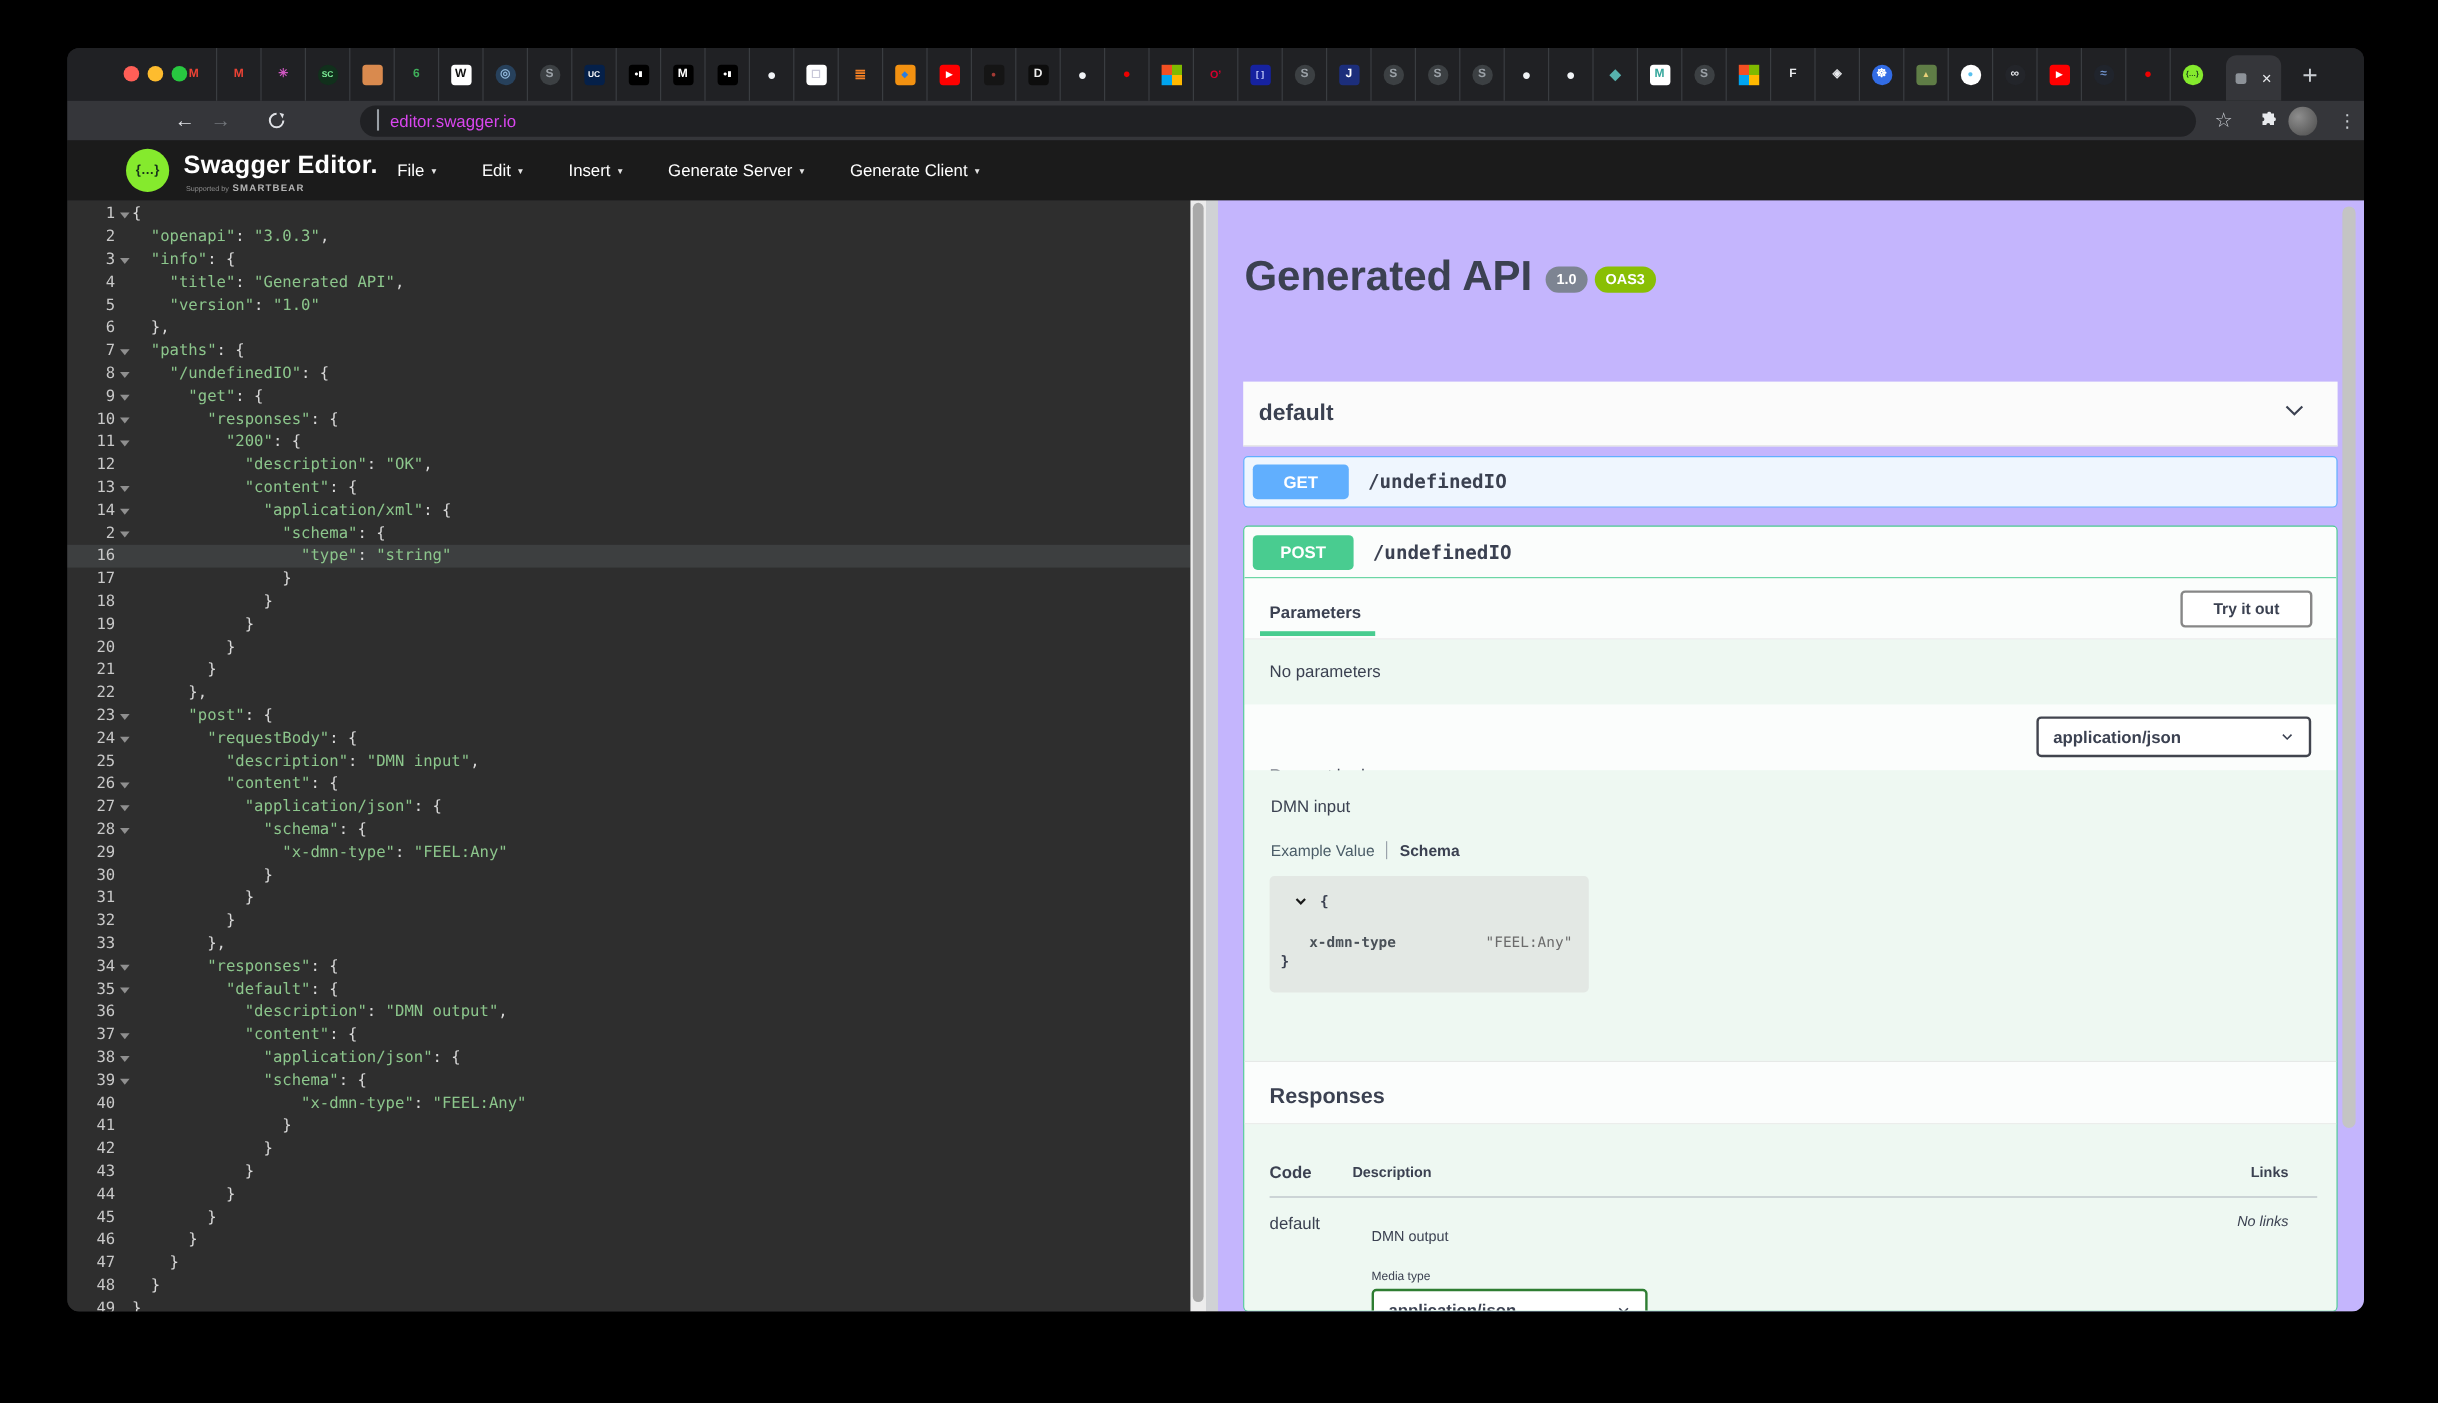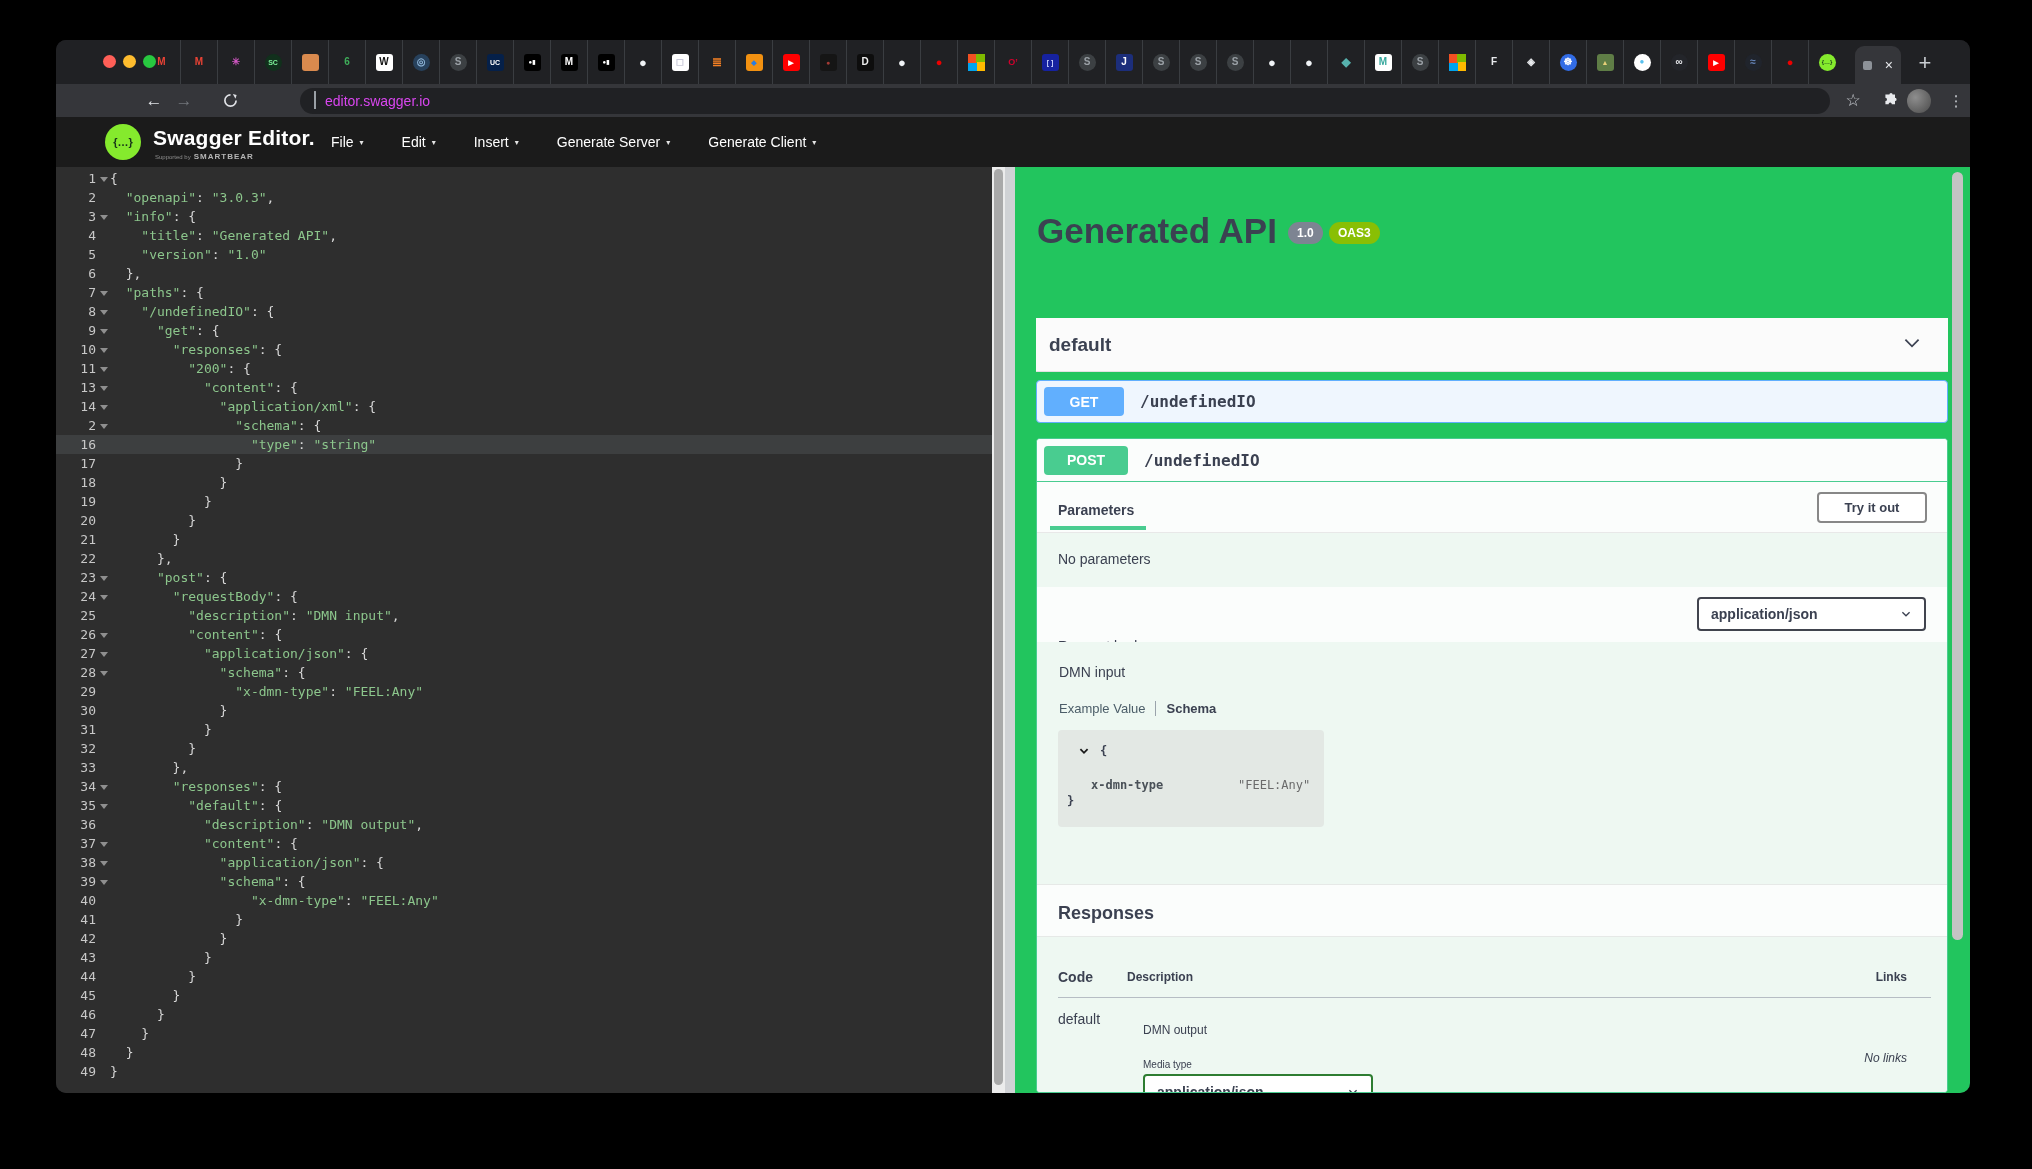--- a/index.html
+++ b/index.html
@@ -48,21 +48,21 @@
   .ln{width:40px;text-align:right;color:#c8c8c8;flex:0 0 40px;}
   .fold{width:14px;flex:0 0 14px;position:relative;}
   .fold.on::after{content:"";position:absolute;left:4px;top:8px;border-left:4px solid transparent;border-right:4px solid transparent;border-top:5px solid #8f8f8f;}
   .ct{color:#d8d8d8;}
   .ct .s{color:#8cc68c;font-style:normal;}
   .edscroll{position:absolute;left:936px;top:0;width:13px;height:100%;background:#ececec;}
   .edthumb{position:absolute;left:2px;top:2px;width:9px;height:916px;background:#a9a9a9;border-radius:5px;}
   .splitter{position:absolute;left:949px;top:0;width:10px;height:100%;background:#d0d2d5;}
 
   
-  .panel{position:absolute;left:959px;top:0;width:955px;height:100%;background:#22c55e;color:#3b4151;overflow:hidden;}
+  .panel{position:absolute;left:959px;top:0;width:955px;height:100%;background:#c4b5fd;color:#3b4151;overflow:hidden;}
   .apititle{position:absolute;left:22px;top:44px;font-size:35px;font-weight:bold;color:#3b4151;}
   .badge{position:absolute;top:55px;height:22px;border-radius:11px;color:#fff;font-size:12px;font-weight:bold;display:flex;align-items:center;padding:0 9px;}
   .badge.ver{left:273px;background:#7d8492;}
   .badge.oas{left:314px;background:#89bf04;}
   .tagbar{position:absolute;left:21px;top:151px;width:912px;height:54px;background:#fbfbfb;border-bottom:1px solid #e2e2e2;box-sizing:border-box;display:flex;align-items:center;justify-content:space-between;padding:0 25px 0 13px;}
   .tagname{font-size:19px;font-weight:bold;color:#3b4151;}
 
   .opblock{position:absolute;left:21px;width:912px;border-radius:4px;box-sizing:border-box;}
   .get{top:213px;height:43px;border:1px solid #61affe;background:#eff6fe;display:flex;align-items:center;}
   .post{top:271px;height:655px;border:1px solid #49cc90;background:#eef8f2;overflow:hidden;}
@@ -97,21 +97,21 @@
   .mclose{position:absolute;left:9px;top:64px;font-weight:bold;}
   .resphdr{height:53px;border-top:1px solid #e6e9e7;border-bottom:1px solid #e6e9e7;}
   .resphdr span{position:absolute;left:21px;top:18px;font-size:18px;font-weight:bold;}
   .respbody{height:160px;}
   .th-code{position:absolute;left:21px;top:32px;font-size:14px;font-weight:bold;}
   .th-desc{position:absolute;left:90px;top:33px;font-size:12px;font-weight:bold;}
   .th-links{position:absolute;right:40px;top:33px;font-size:12px;font-weight:bold;}
   .tdiv{position:absolute;left:21px;top:60px;width:873px;height:1px;background:#b6bdc4;}
   .td-code{position:absolute;left:21px;top:74px;font-size:14px;}
   .td-desc{position:absolute;left:106px;top:86px;font-size:12px;}
-  .td-links{position:absolute;right:40px;top:74px;font-size:12px;font-style:italic;margin-top:40px;}
+  .td-links{position:absolute;right:40px;top:74px;font-size:12px;font-style:italic;}
   .mtlabel{position:absolute;left:106px;top:122px;font-size:10px;color:#3b4151;}
   .sel.resp{left:106px;top:137px;width:230px;height:36px;border-color:#2e7d32;}
   .panscroll{position:absolute;left:937px;top:5px;width:11px;height:768px;background:#c4c4c4;border-radius:6px;}
   .chev{flex:0 0 auto;}
 </style>
 </head>
 <body>
 
 <div class="win">
 
@@ -329,20 +329,21 @@
           <div class="cl"><span class="ln">2</span><span class="fold"></span><span class="ct">  <i class="s">"openapi"</i>: <i class="s">"3.0.3"</i>,</span></div>
           <div class="cl"><span class="ln">3</span><span class="fold on"></span><span class="ct">  <i class="s">"info"</i>: {</span></div>
           <div class="cl"><span class="ln">4</span><span class="fold"></span><span class="ct">    <i class="s">"title"</i>: <i class="s">"Generated API"</i>,</span></div>
           <div class="cl"><span class="ln">5</span><span class="fold"></span><span class="ct">    <i class="s">"version"</i>: <i class="s">"1.0"</i></span></div>
           <div class="cl"><span class="ln">6</span><span class="fold"></span><span class="ct">  },</span></div>
           <div class="cl"><span class="ln">7</span><span class="fold on"></span><span class="ct">  <i class="s">"paths"</i>: {</span></div>
           <div class="cl"><span class="ln">8</span><span class="fold on"></span><span class="ct">    <i class="s">"/undefinedIO"</i>: {</span></div>
           <div class="cl"><span class="ln">9</span><span class="fold on"></span><span class="ct">      <i class="s">"get"</i>: {</span></div>
           <div class="cl"><span class="ln">10</span><span class="fold on"></span><span class="ct">        <i class="s">"responses"</i>: {</span></div>
           <div class="cl"><span class="ln">11</span><span class="fold on"></span><span class="ct">          <i class="s">"200"</i>: {</span></div>
+          <div class="cl"><span class="ln">12</span><span class="fold"></span><span class="ct">            <i class="s">"description"</i>: <i class="s">"OK"</i>,</span></div>
           <div class="cl"><span class="ln">13</span><span class="fold on"></span><span class="ct">            <i class="s">"content"</i>: {</span></div>
           <div class="cl"><span class="ln">14</span><span class="fold on"></span><span class="ct">              <i class="s">"application/xml"</i>: {</span></div>
           <div class="cl"><span class="ln">2</span><span class="fold on"></span><span class="ct">                <i class="s">"schema"</i>: {</span></div>
           <div class="cl active"><span class="ln">16</span><span class="fold"></span><span class="ct">                  <i class="s">"type"</i>: <i class="s">"string"</i></span></div>
           <div class="cl"><span class="ln">17</span><span class="fold"></span><span class="ct">                }</span></div>
           <div class="cl"><span class="ln">18</span><span class="fold"></span><span class="ct">              }</span></div>
           <div class="cl"><span class="ln">19</span><span class="fold"></span><span class="ct">            }</span></div>
           <div class="cl"><span class="ln">20</span><span class="fold"></span><span class="ct">          }</span></div>
           <div class="cl"><span class="ln">21</span><span class="fold"></span><span class="ct">        }</span></div>
           <div class="cl"><span class="ln">22</span><span class="fold"></span><span class="ct">      },</span></div>

